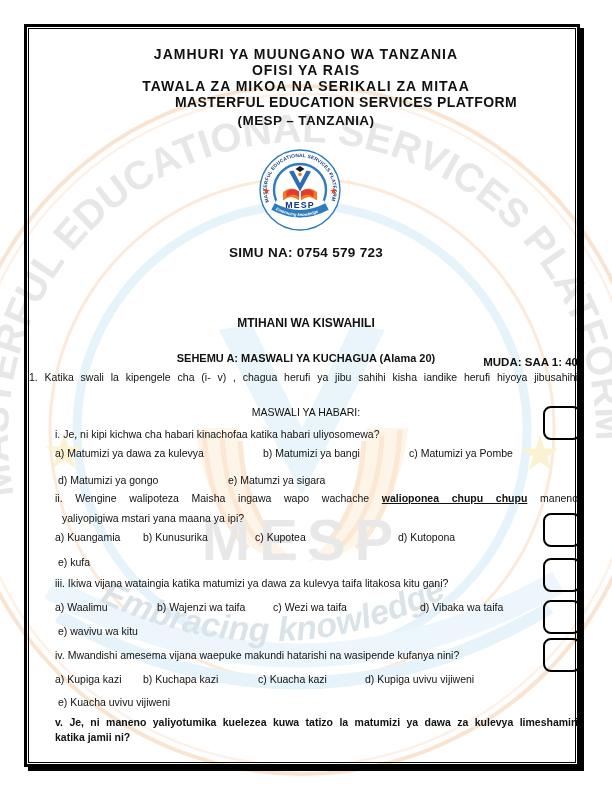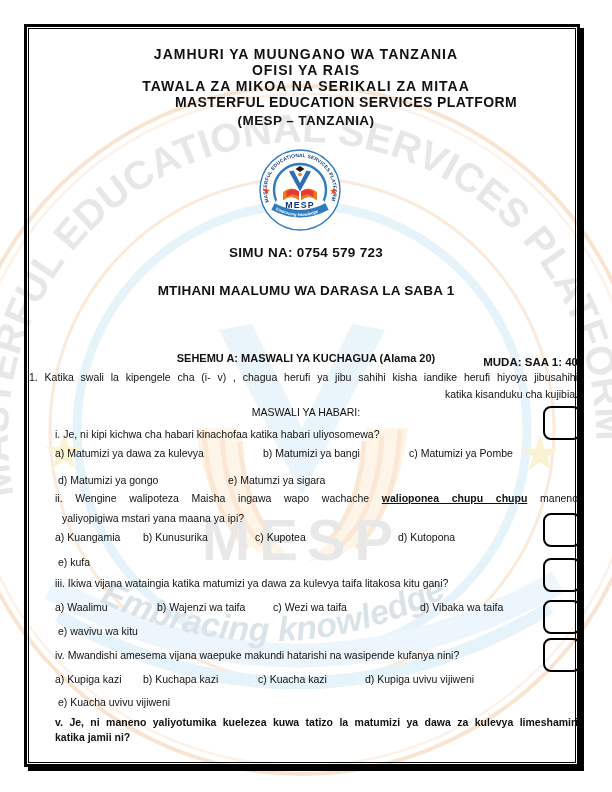--- a/index.html
+++ b/index.html
@@ -112,26 +112,25 @@
 
       <path d="M -27 16.5 Q 0 31 27 16.5" stroke="#2e7cc0" stroke-width="7.2" fill="none"></path>
       <path id="lgMotto" d="M -24.5 19.6 Q 0 32.6 24.5 19.6" fill="none"></path>
       <text font-size="4.2" font-weight="bold" font-style="italic" fill="#fff">
         <textPath href="#lgMotto">Embracing knowledge</textPath>
       </text>
     </svg>
   </div>
 
   <div class="t ctr b phone" style="top:246px">SIMU NA: 0754 579 723</div>
-  <div class="t ctr b title" style="top:284px">MTIHANI MAALUMU WA DARASA LA SABA 1</div>
+  <div class="t ctr b subj" style="top:317px">MTIHANI WA KISWAHILI</div>
   <div class="t b dur" style="top:317px;left:380px;width:198px;text-align:right">MUDA: SAA 1: 40</div>
   <div class="t ctr b sect" style="top:352px">SEHEMU A: MASWALI YA KUCHAGUA (Alama 20)</div>
 
   <div class="jline" style="top:371px;left:29px;width:549px">1. Katika swali la kipengele cha (i- v) , chagua herufi ya jibu sahihi kisha iandike herufi hiyoya jibusahihi</div>
-  <div class="rline" style="top:388px;left:29px;width:549px">katika kisanduku cha kujibia.</div>
   <div class="t ctr body-t" style="top:406px">MASWALI YA HABARI:</div>
 
   <div class="ansbox" style="top:406px"></div>
   <div class="ansbox" style="top:513px"></div>
   <div class="ansbox" style="top:558px"></div>
   <div class="ansbox" style="top:600px"></div>
   <div class="ansbox" style="top:638px"></div>
 
   <div class="t body-t" style="top:428px;left:55px">i. Je, ni kipi kichwa cha habari kinachofaa katika habari uliyosomewa?</div>
   <div class="t body-t" style="top:447px;left:55px">a) Matumizi ya dawa za kulevya</div>

